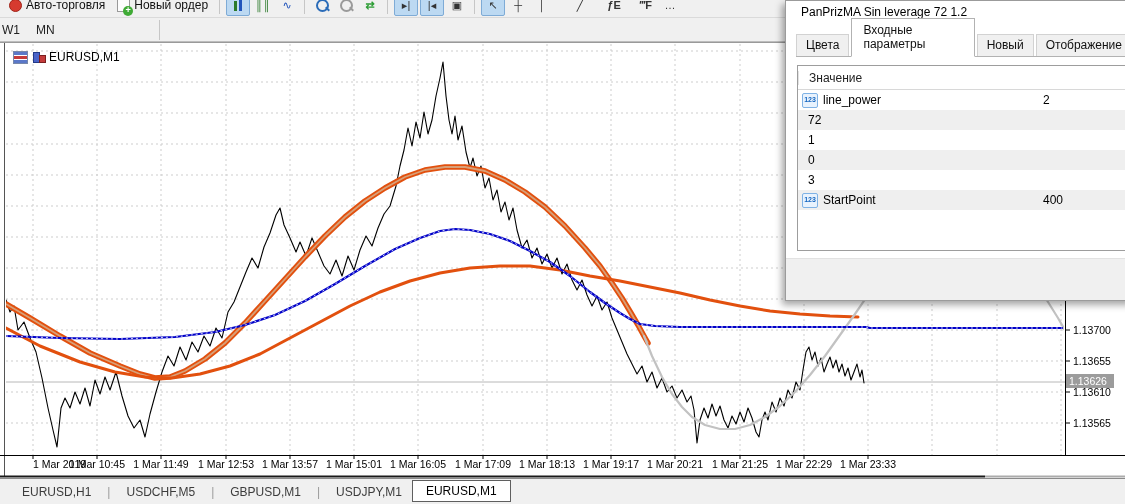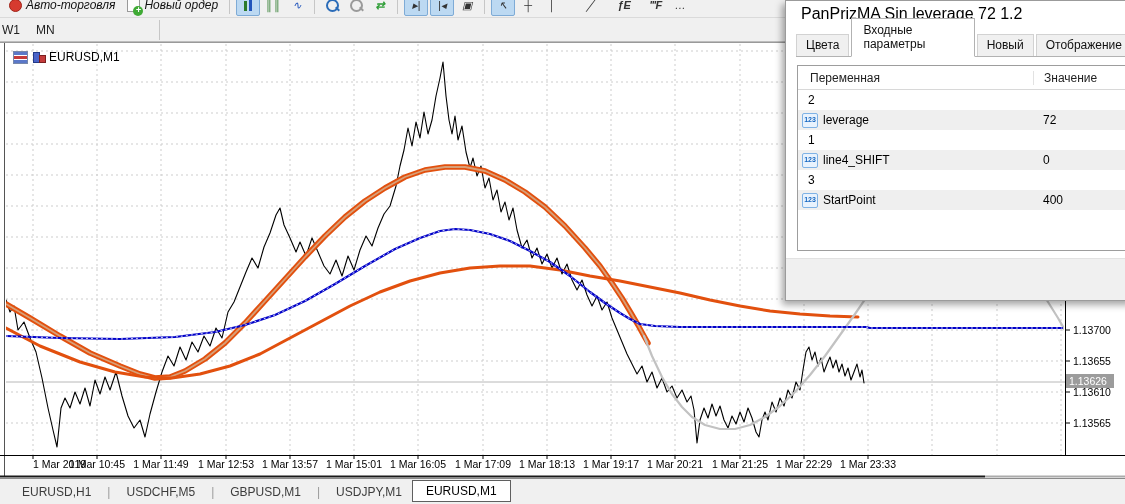--- a/index.html
+++ b/index.html
@@ -1,20 +1,20 @@
 <!DOCTYPE html>
 <html><head>
 <meta charset="utf-8">
 <style>
   html,body{margin:0;padding:0;background:#dcdcdc;}
   .screen{position:relative;width:1125px;height:504px;overflow:hidden;background:#fff;
           font-family:"Liberation Sans",sans-serif;-webkit-font-smoothing:antialiased;}
   
   .tb1{position:absolute;z-index:3;top:0;left:0;width:1125px;height:17px;background:#f0f0f0;
-       border-bottom:1px solid #dadada;overflow:hidden;font-style:italic;}
+       border-bottom:1px solid #dadada;overflow:hidden;}
   .tb1-in{display:flex;align-items:center;height:26px;margin-top:-8px;padding-left:4px;gap:2px;white-space:nowrap;}
   .tbtn{display:flex;align-items:center;gap:4px;padding:2px 5px;font-size:12px;color:#111;border-radius:2px;}
   .ibtn{display:flex;align-items:center;justify-content:center;width:22px;height:20px;border-radius:2px;
         font-size:11px;color:#234;}
   .ibtn.active{background:#bcd9f2;border:1px solid #7eabd6;}
   .sep{width:1px;height:18px;background:#c6c6c6;margin:0 4px;}
   .dot-red{width:11px;height:11px;border-radius:50%;background:#d63a2f;border:1px solid #a02318;}
   .doc-plus{position:relative;width:11px;height:12px;background:#fdfdfd;border:1px solid #999;}
   .doc-plus::after{content:"+";position:absolute;right:-4px;bottom:-5px;width:10px;height:10px;line-height:9px;
         text-align:center;background:#3faa35;color:#fff;border-radius:50%;font-size:9px;font-weight:bold;}
@@ -36,21 +36,21 @@
   .symbol{position:absolute;z-index:2;left:13px;top:50px;display:flex;align-items:center;gap:4px;
           font-size:12px;color:#000;}
   .ic-table{width:13px;height:11px;border:1px solid #7788aa;
             background:linear-gradient(#5b78c8 0 3px,#fff 3px 4px,#c43b3b 4px 7px,#fff 7px 8px,#5b78c8 8px 11px);}
   .ic-bars{width:13px;height:11px;position:relative;}
   .ic-bars::before{content:"";position:absolute;left:1px;bottom:0;width:5px;height:9px;background:#4a63c8;border:1px solid #223a88;}
   .ic-bars::after{content:"";position:absolute;left:7px;bottom:0;width:5px;height:6px;background:#c43b3b;border:1px solid #7a1f1f;}
   
   .dialog{position:absolute;z-index:5;left:785px;top:0;width:348px;height:299px;background:#fff;
           border:1px solid #9b9b9b;border-right:none;box-shadow:-3px 4px 7px rgba(0,0,0,.35);}
-  .dtitle{position:absolute;left:15px;top:4px;font-size:16px;color:#000;}
+  .dtitle{position:absolute;left:15px;top:4px;font-size:12px;color:#000;}
   .dtabs{position:absolute;left:10px;top:30px;right:0;display:flex;align-items:flex-end;height:25px;
          border-bottom:1px solid #b2b2b2;}
   .dtab{font-size:12px;color:#111;padding:3px 9px 4px 9px;background:#f0f0f0;border:1px solid #d2d2d2;
         border-bottom:none;margin-right:2px;}
   .dtab.active{background:#fff;border:1px solid #b2b2b2;border-bottom:1px solid #fff;margin-bottom:-1px;
         padding:4px 11px 5px 11px;}
   .ptable{position:absolute;left:11px;top:64px;width:345px;height:184px;border:1px solid #9d9d9d;background:#fff;overflow:hidden;}
   .phead{display:flex;height:23px;align-items:center;border-bottom:1px solid #d8d8d8;font-size:12px;color:#222;}
   .phead .c1{padding-left:12px;width:223px;}
   .phead .c2{padding-left:10px;border-left:1px solid #e2e2e2;}
@@ -247,42 +247,37 @@
   <div class="dialog">
     <div class="dtitle">PanPrizMA Sin leverage 72 1.2</div>
     <div class="dtabs" id="dtabs">
         <div class="dtab">Цвета</div>
         <div class="dtab active">Входные параметры</div>
         <div class="dtab">Новый</div>
         <div class="dtab">Отображение</div>
       </div>
     <div class="ptable">
       <div class="phead">
-        <span class="c1">Переменная</span>
         <span class="c2">Значение</span>
       </div>
       <div id="prows">
           <div class="prow">
-            <span class="c2">2</span>
-          </div>
-          <div class="prow alt">
             <span class="c1">
               <span class="picon">123</span>
-              <span>leverage</span>
+              <span>line_power</span>
             </span>
+            <span class="c2">2</span>
+          </div>
+          <div class="prow alt">
             <span class="c2">72</span>
           </div>
           <div class="prow">
             <span class="c2">1</span>
           </div>
           <div class="prow alt">
-            <span class="c1">
-              <span class="picon">123</span>
-              <span>line4_SHIFT</span>
-            </span>
             <span class="c2">0</span>
           </div>
           <div class="prow">
             <span class="c2">3</span>
           </div>
           <div class="prow alt">
             <span class="c1">
               <span class="picon">123</span>
               <span>StartPoint</span>
             </span>

